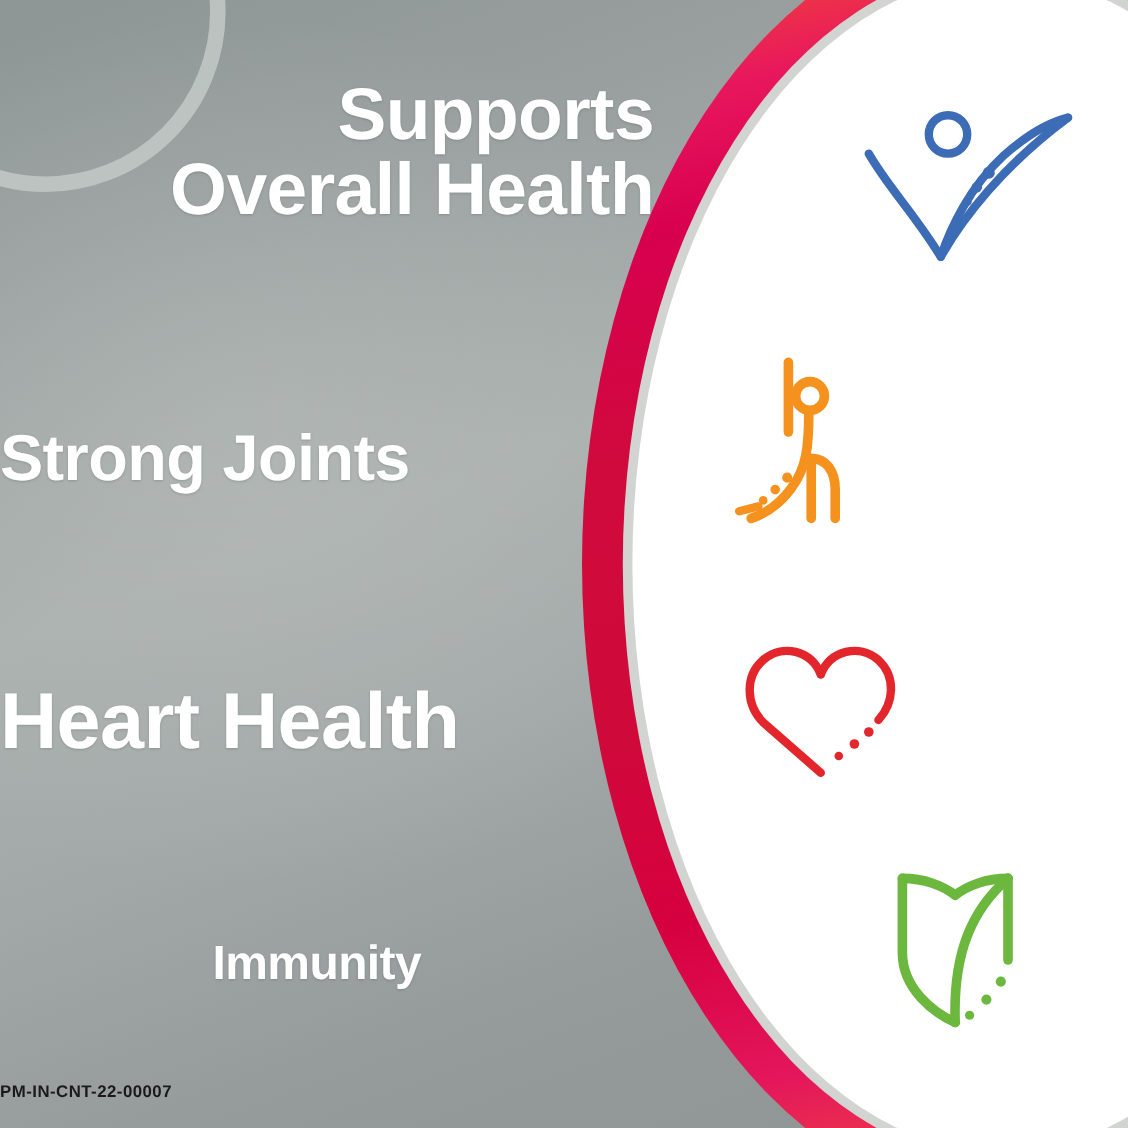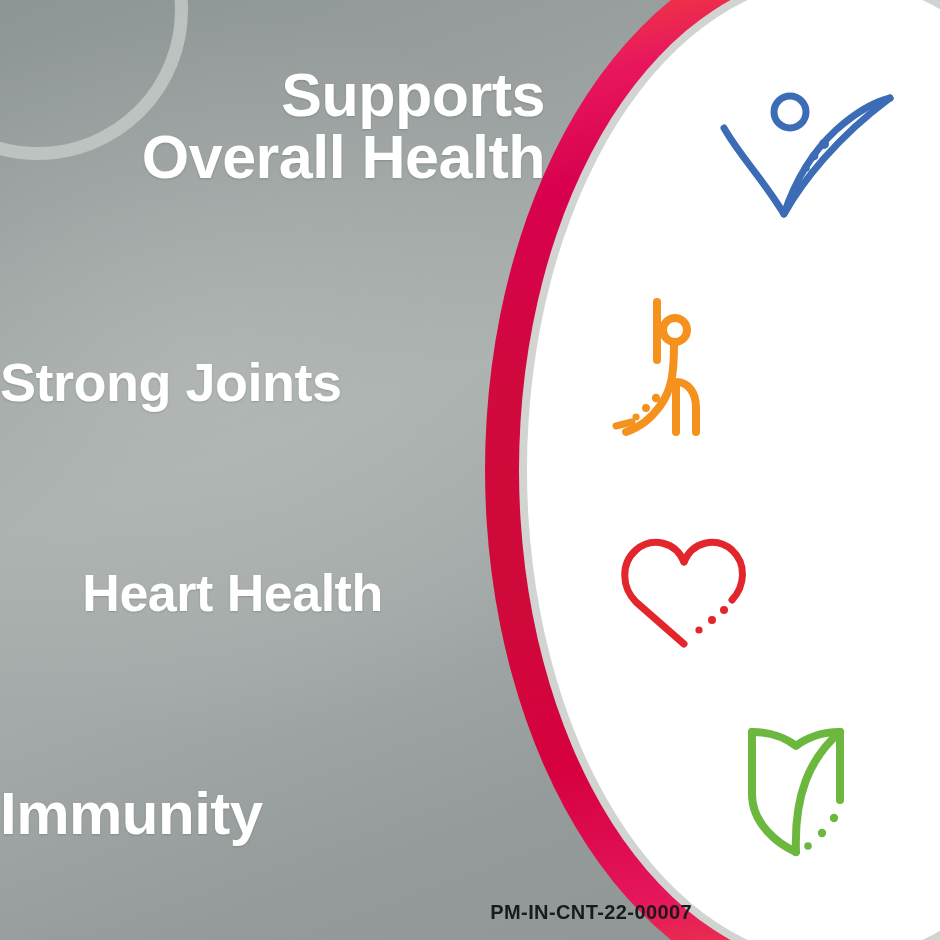--- a/index.html
+++ b/index.html
@@ -112,46 +112,46 @@
     left: 0;
     top: 355px;
     width: 468px;
     text-align: left;
     font-size: 54px;
   }
   .h-heart {
     left: 0;
     top: 567px;
     width: 465px;
-    text-align: center;
-    font-size: 52px;
+    text-align: left;
+    font-size: 66px;
   }
   .h-immunity {
     left: 0;
     top: 783px;
     width: 528px;
-    text-align: left;
-    font-size: 60px;
+    text-align: center;
+    font-size: 40px;
   }
 
   
   .icon-box { position: absolute; }
   .icon-person   { left: 718px; top: 86px;  width: 180px; height: 140px; }
   .icon-joints   { left: 612px; top: 286px; width: 120px; height: 160px; }
   .icon-heart    { left: 614px; top: 532px; width: 140px; height: 120px; }
   .icon-shield   { left: 736px; top: 720px; width: 130px; height: 140px; }
 
   
   .footer-code {
     position: absolute;
     left: 0;
     top: 901px;
     width: 692px;
-    text-align: right;
-    font-size: 20px;
+    text-align: left;
+    font-size: 14px;
     font-weight: bold;
     letter-spacing: 0.4px;
     color: #1a1a1a;
   }
 </style>
 </head>
 <body>
 
 <div id="canvas">
 

